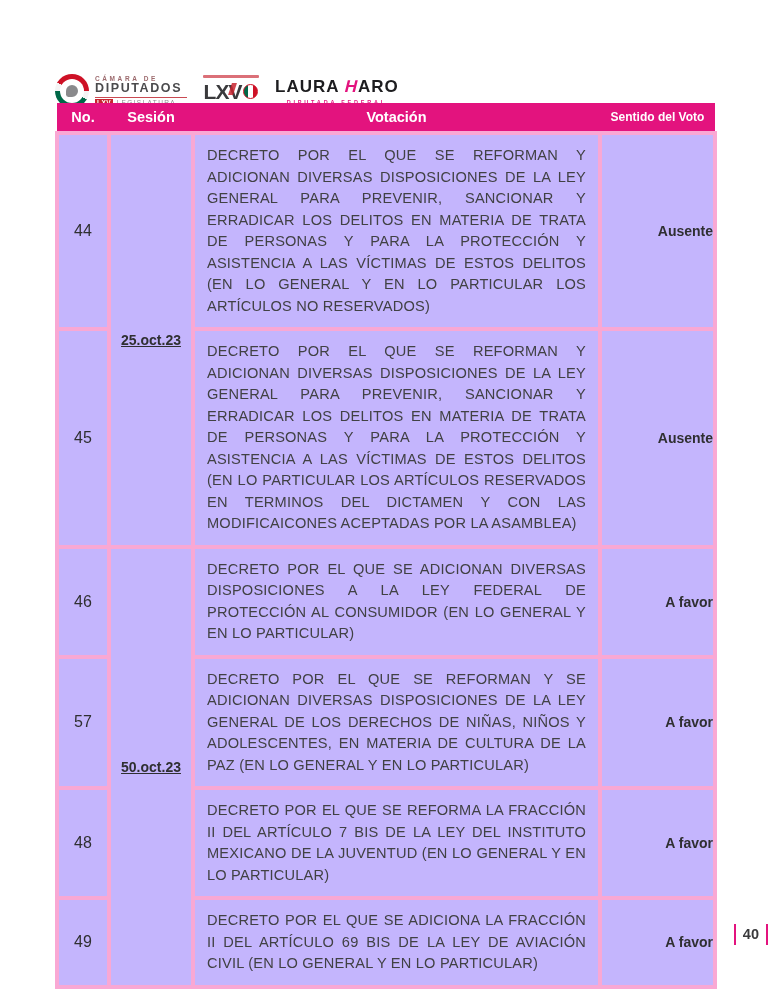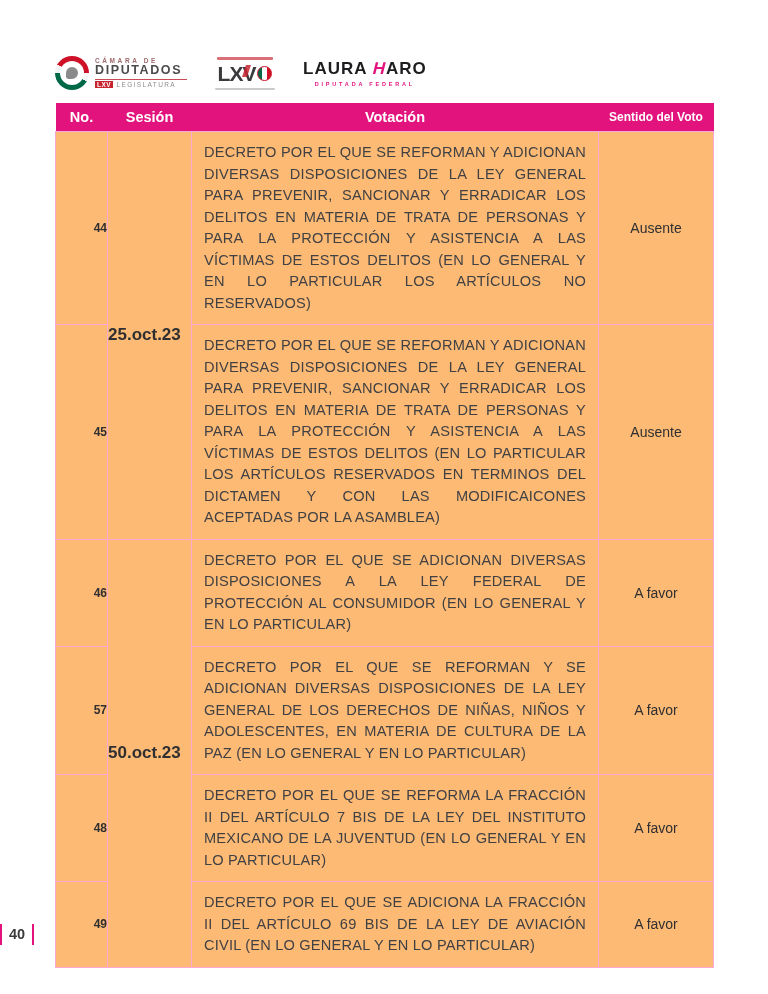--- a/index.html
+++ b/index.html
@@ -7,22 +7,22 @@
   body {
     width: 768px; height: 994px;
     position: relative;
     font-family: "Liberation Sans", "DejaVu Sans", sans-serif;
     color: #3f3f41;
     overflow: hidden;
   }
 
   
   .logo-strip {
-    position: absolute; top: 50px; left: 55px; right: 55px;
-    display: flex; align-items: center; gap: 26px;
+    position: absolute; top: 68px; left: 55px; right: 55px;
+    display: flex; align-items: center; gap: 12px;
     height: 46px;
   }
 
   
   .camara-logo { display: flex; align-items: center; gap: 6px; }
   .seal {
     width: 34px; height: 34px; border-radius: 50%;
     background: conic-gradient(#ce1126 0 90deg, #f4f4f4 90deg 120deg, #006847 120deg 270deg, #f4f4f4 270deg 300deg, #ce1126 300deg 360deg);
     position: relative; flex: 0 0 auto;
   }
@@ -73,41 +73,41 @@
   table.vote-table {
     width: 100%; border-collapse: collapse; table-layout: fixed;
   }
   table.vote-table thead th {
     background: #e3137e; color: #ffffff; font-weight: bold;
     font-size: 14.5px; padding: 6px 4px; border: none; text-align: center;
     height: 28px;
   }
   table.vote-table thead th.small-head { font-size: 12px; }
   table.vote-table tbody td {
-    border: 1px solid #f9a8d4; background: #fdba74;
+    border: 4px solid #f9a8d4; background: #c4b5fd;
     vertical-align: middle;
   }
   td.no-cell {
-    text-align: right; font-weight: bold; font-size: 12px; color: #2f2f31;
+    text-align: center; font-weight: normal; font-size: 16px; color: #2f2f31;
   }
   td.sesion-cell {
-    text-align: left; font-weight: bold; font-size: 17px; color: #2f2f31;
+    text-align: center; font-weight: bold; font-size: 14px; color: #2f2f31; text-decoration: underline;
   }
   td.votacion-cell {
     text-align: justify; font-size: 14.6px; line-height: 21.5px;
     color: #414144; padding: 10px 12px; letter-spacing: 0.2px;
   }
   td.voto-cell {
-    text-align: center; font-weight: normal; font-size: 14px; color: #2f2f31;
+    text-align: right; font-weight: bold; font-size: 14px; color: #2f2f31;
   }
 
   
   .pager {
     position: absolute; top: 924px; left: 0; width: 100%;
-    display: flex; justify-content: flex-start;
+    display: flex; justify-content: flex-end;
   }
   .page-number {
     font-size: 14.5px; font-weight: bold; color: #3a3a3c;
     border-left: 2.5px solid #e3137e; border-right: 2.5px solid #e3137e;
     padding: 2px 7px; line-height: 17px;
   }
 </style>
 </head>
 <body>
 

